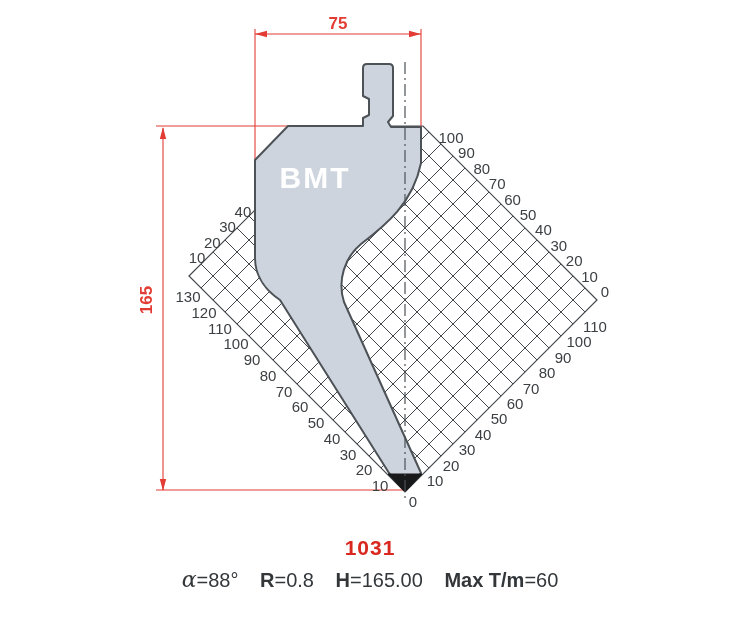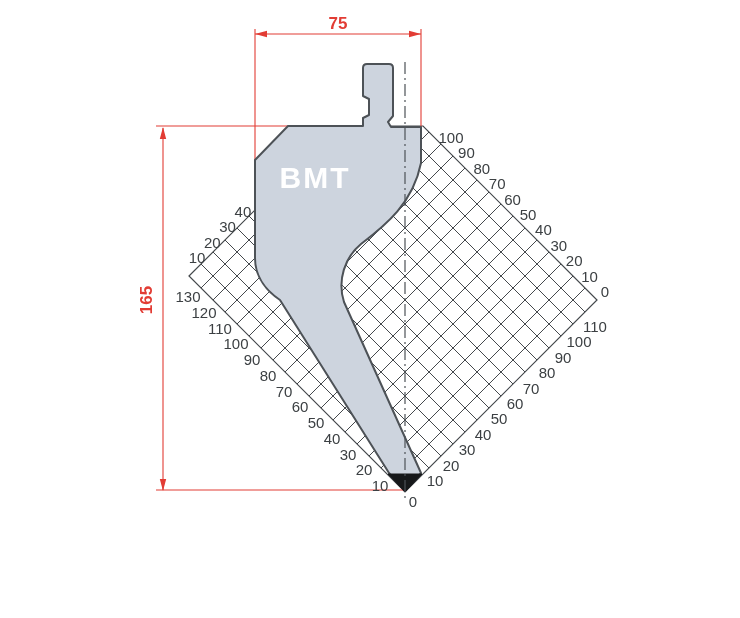--- a/index.html
+++ b/index.html
@@ -117,13 +117,22 @@
         <text class="scale-num" x="499.0" y="424.4">50</text>
         <text class="scale-num" x="483.0" y="439.8">40</text>
         <text class="scale-num" x="467.0" y="455.2">30</text>
         <text class="scale-num" x="451.0" y="470.6">20</text>
         <text class="scale-num" x="435.0" y="486.0">10</text>
       </g>
 
     <text class="scale-num" x="413" y="507">0</text>
   </svg>
 
+  <div class="footer">
+    <div class="part-number">1031</div>
+    <div class="specs">
+      <span class="spec-group"><span class="spec-label alpha">α</span><span class="spec-value">=88°</span></span>
+      <span class="spec-group"><span class="spec-label">R</span><span class="spec-value">=0.8</span></span>
+      <span class="spec-group"><span class="spec-label">H</span><span class="spec-value">=165.00</span></span>
+      <span class="spec-group"><span class="spec-label">Max T/m</span><span class="spec-value">=60</span></span>
+    </div>
+  </div>
 </div>
 
 </body></html>

